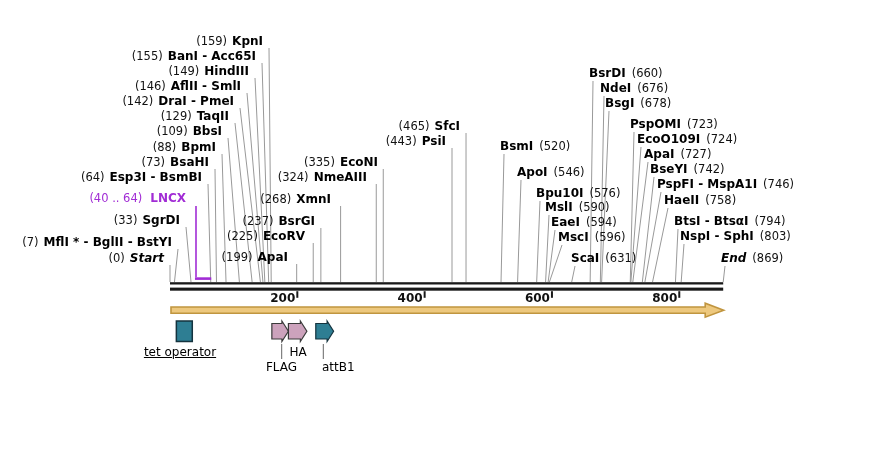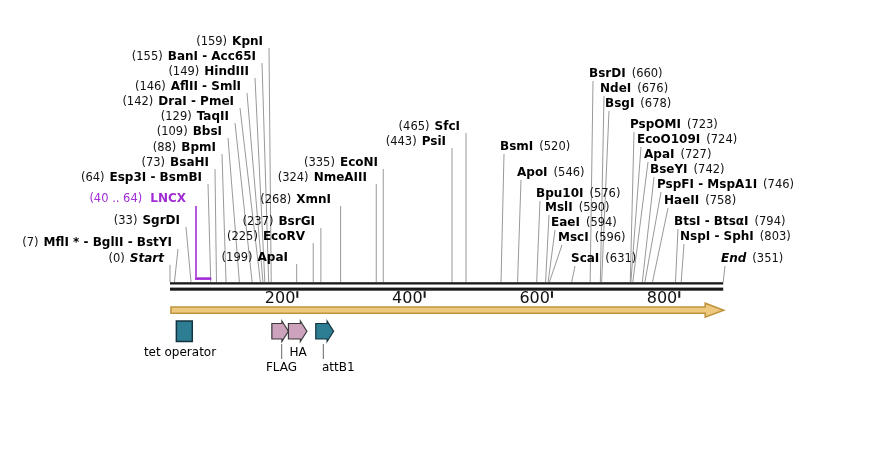--- a/index.html
+++ b/index.html
@@ -7,21 +7,21 @@
           font-family:"DejaVu Sans",sans-serif;}
   #map-svg{position:absolute;left:0;top:0;}
   .site-label{position:absolute;white-space:nowrap;font-size:12px;line-height:13px;color:#000;}
   .site-label .pos{font-size:11.5px;font-weight:400;color:#111;}
   .site-label .name{font-weight:700;}
   .site-label.side-left .name,.site-label.side-mid .name{margin-left:5px;}
   .site-label.side-right .name{margin-right:6px;}
   .site-label .name.emph{font-style:italic;}
   .site-label.purple, .site-label.purple .pos{color:#A12CD5;}
   .site-label.purple .name{font-weight:700;margin-left:8px;}
-  .ruler-num{position:absolute;font-size:16px;line-height:12px;color:#111;white-space:nowrap;}
+  .ruler-num{position:absolute;font-size:12px;line-height:12px;color:#111;white-space:nowrap;font-weight:bold;}
   .feat-label{position:absolute;font-size:12px;line-height:13px;color:#000;white-space:nowrap;}
   .title-block{position:absolute;left:0;top:406px;width:894px;text-align:center;}
   .map-title{font-size:16px;font-weight:700;color:#000;letter-spacing:0.2px;}
   .map-length{font-size:12px;color:#222;margin-top:3px;}
   .watermark{position:absolute;top:4px;right:8px;display:flex;align-items:center;gap:5px;}
   .wm-created{font-size:8px;color:#C5C9CD;}
   .wm-brand{font-size:11.5px;color:#9CA2A8;}
 </style>
 </head>
 <body>
@@ -121,22 +121,22 @@
       <div class="site-label side-right" style="left: 600px; top: 82px;"><span class="name">NdeI</span><span class="pos">(676)</span></div>
       <div class="site-label side-right" style="left: 605px; top: 97px;"><span class="name">BsgI</span><span class="pos">(678)</span></div>
       <div class="site-label side-right" style="left: 630px; top: 118px;"><span class="name">PspOMI</span><span class="pos">(723)</span></div>
       <div class="site-label side-right" style="left: 637px; top: 133px;"><span class="name">EcoO109I</span><span class="pos">(724)</span></div>
       <div class="site-label side-right" style="left: 644px; top: 148px;"><span class="name">ApaI</span><span class="pos">(727)</span></div>
       <div class="site-label side-right" style="left: 650px; top: 163px;"><span class="name">BseYI</span><span class="pos">(742)</span></div>
       <div class="site-label side-right" style="left: 657px; top: 178px;"><span class="name">PspFI - MspA1I</span><span class="pos">(746)</span></div>
       <div class="site-label side-right" style="left: 664px; top: 194px;"><span class="name">HaeII</span><span class="pos">(758)</span></div>
       <div class="site-label side-right" style="left: 674px; top: 215px;"><span class="name">BtsI - BtsαI</span><span class="pos">(794)</span></div>
       <div class="site-label side-right" style="left: 680px; top: 230px;"><span class="name">NspI - SphI</span><span class="pos">(803)</span></div>
-      <div class="site-label side-right" style="left: 721px; top: 252px;"><span class="name emph">End</span><span class="pos">(351)</span></div>
+      <div class="site-label side-right" style="left: 721px; top: 252px;"><span class="name emph">End</span><span class="pos">(869)</span></div>
       <div class="site-label side-left purple" style="right: 708px; top: 192px;"><span class="pos">(40 .. 64)</span><span class="name">LNCX</span></div>
-      <div class="feat-label" style="top: 346px; left: 180px; transform: translateX(-50%);">tet operator</div>
+      <div class="feat-label" style="top: 346px; left: 180px; transform: translateX(-50%); text-decoration: underline;">tet operator</div>
       <div class="feat-label" style="top: 361px; left: 281.5px; transform: translateX(-50%);">FLAG</div>
       <div class="feat-label" style="top: 346px; left: 298px; transform: translateX(-50%);">HA</div>
       <div class="feat-label" style="top: 361px; left: 322px;">attB1</div>
     </div>
 
 
 </div>
 
 </body></html>

